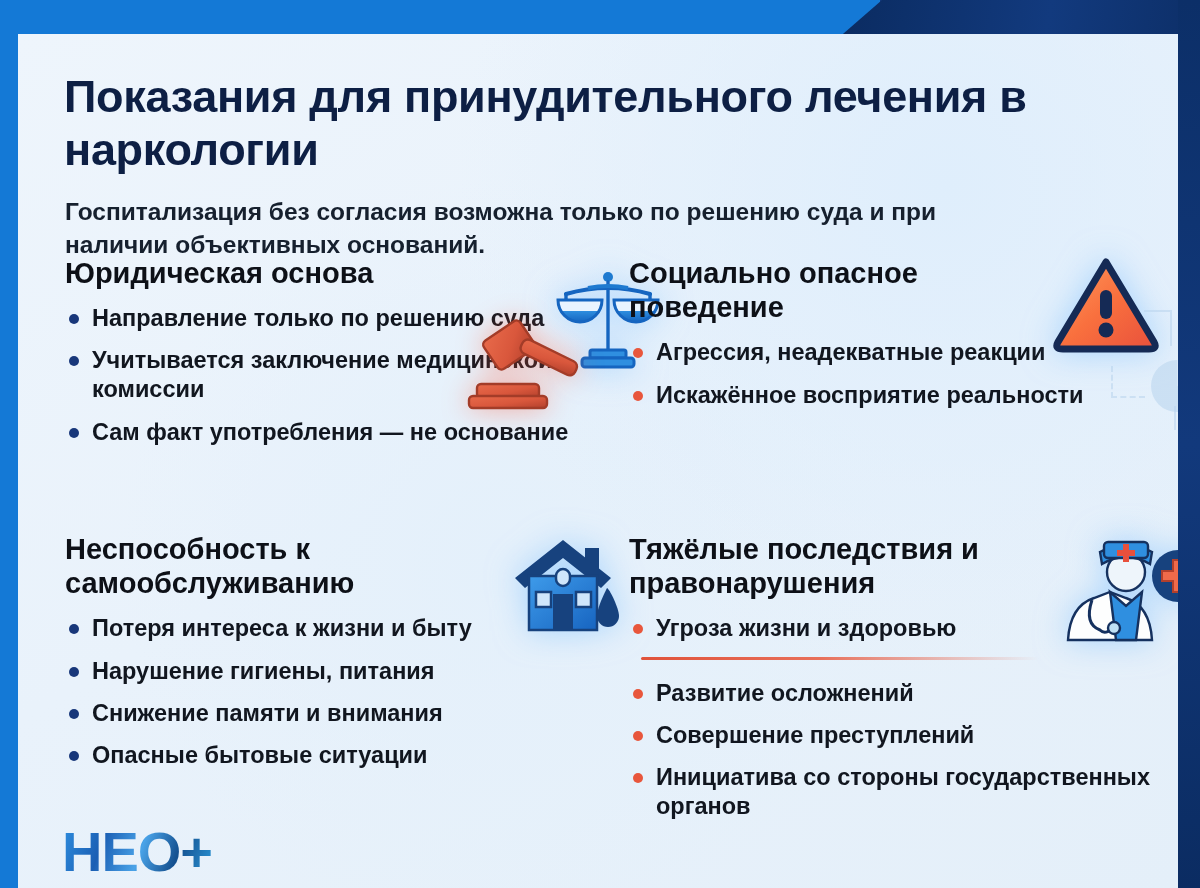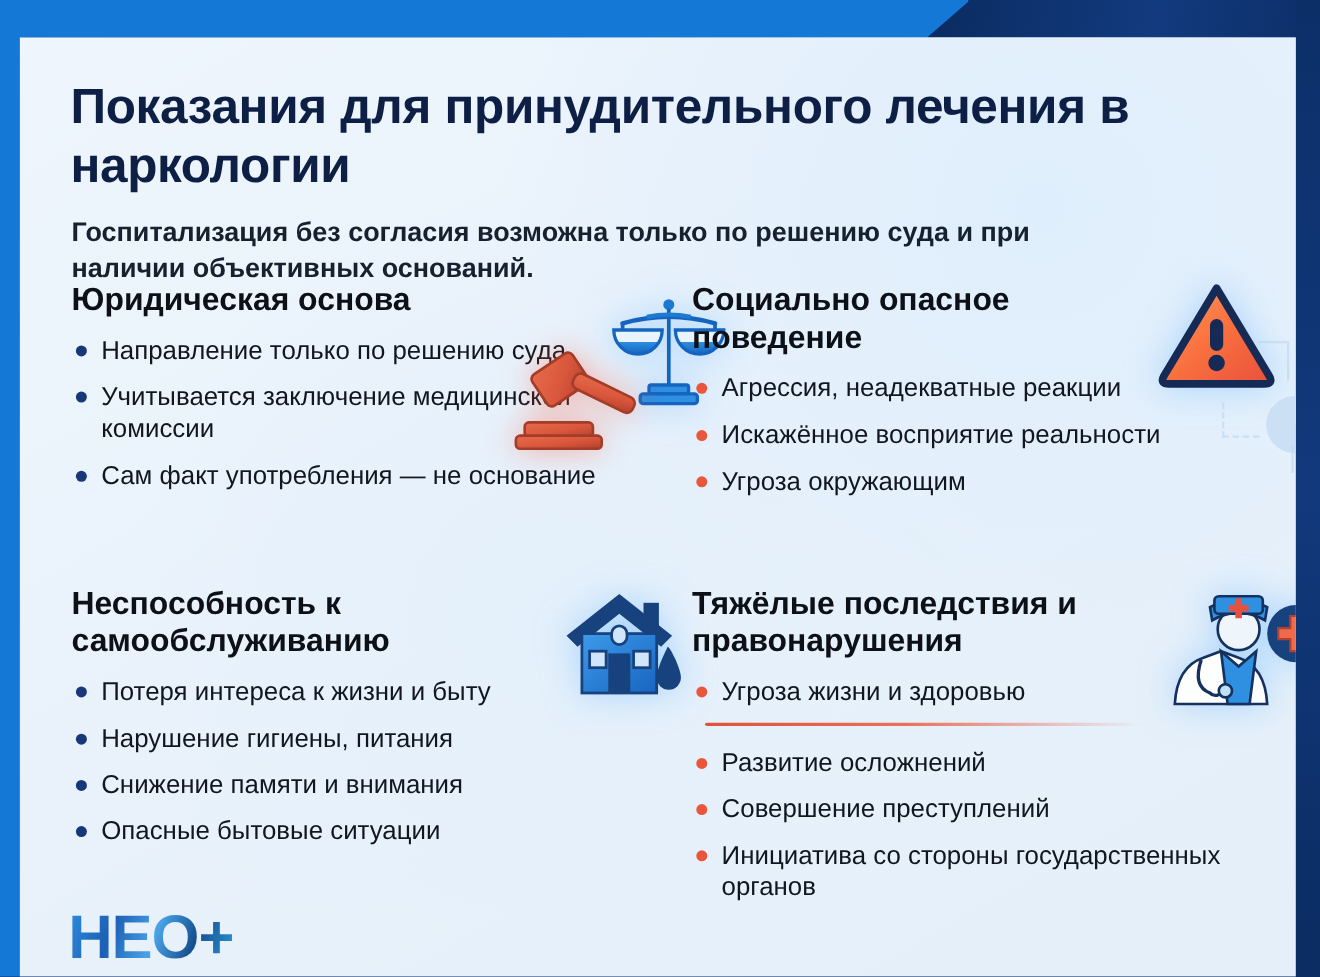--- a/index.html
+++ b/index.html
@@ -56,21 +56,21 @@
   .row-top{top:222px;}
   .row-bot{top:498px;}
   .block-head{
     font-size:29px;font-weight:700;line-height:1.18;color:#0d1017;
     margin:0 0 14px 0;max-width:430px;
   }
   .block-head.wide{max-width:420px;}
   ul.bullets{list-style:none;margin:0;padding:0;}
   ul.bullets li{
     position:relative;padding-left:27px;margin-bottom:13px;
-    font-size:23.5px;line-height:1.24;color:#11161f;font-weight:400;
+    font-size:23.5px;line-height:1.24;color:#11161f;font-weight:700;
   }
   ul.bullets li:before{
     content:"";position:absolute;left:4px;top:10px;
     width:10px;height:10px;border-radius:50%;
   }
   ul.bullets.navy li:before{background:#18377a;}
   ul.bullets.red li:before{background:#e8563c;}
   .divider-red{
     height:3px;width:398px;margin:6px 0 19px 12px;border-radius:2px;
     background:linear-gradient(90deg,#e0523a 0%,#e8705a 45%,rgba(232,112,90,0) 100%);
@@ -168,21 +168,20 @@
           </g>
         </svg>
       </div>
     </div>
 
     <div class="col col-right row-top">
       <h2 class="block-head wide">Социально опасное поведение</h2>
       <ul class="bullets red">
         <li>Агрессия, неадекватные реакции</li>
         <li>Искажённое восприятие реальности</li>
-        <li>Угроза окружающим</li>
       </ul>
 
       <div class="icon-wrap ico-warning">
         <svg width="112" height="100" viewBox="0 0 112 100">
           <defs>
             <linearGradient id="wg" x1="0" y1="0" x2="1" y2="1">
               <stop offset="0%" stop-color="#ff9a5e"></stop>
                 <stop offset="50%" stop-color="#f9703e"></stop>
               <stop offset="100%" stop-color="#e8503c"></stop>
             </linearGradient>

